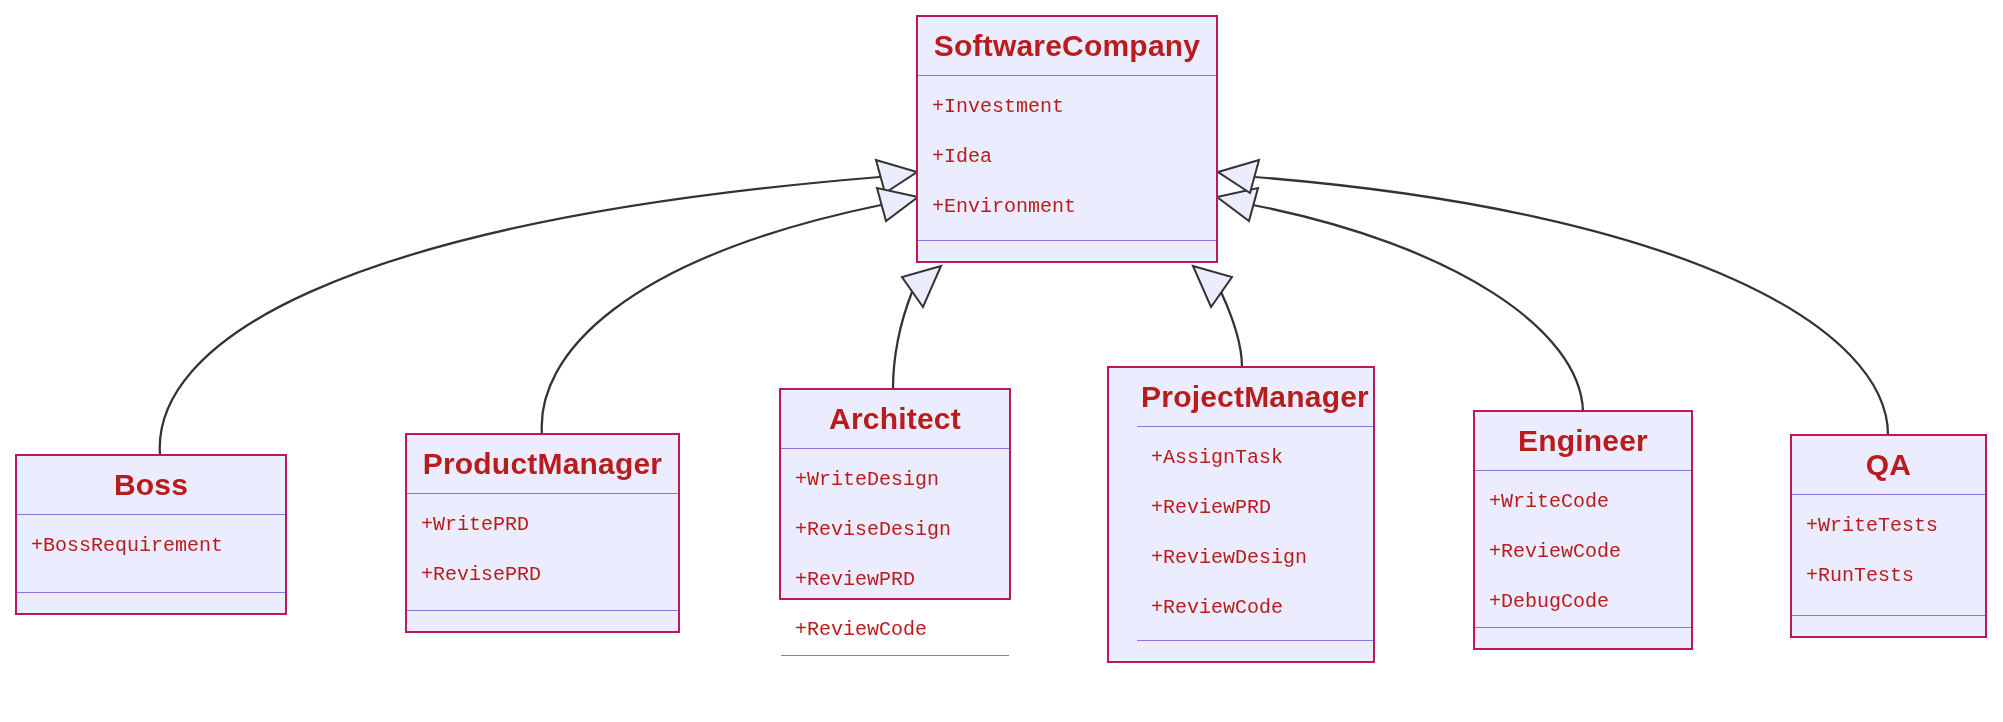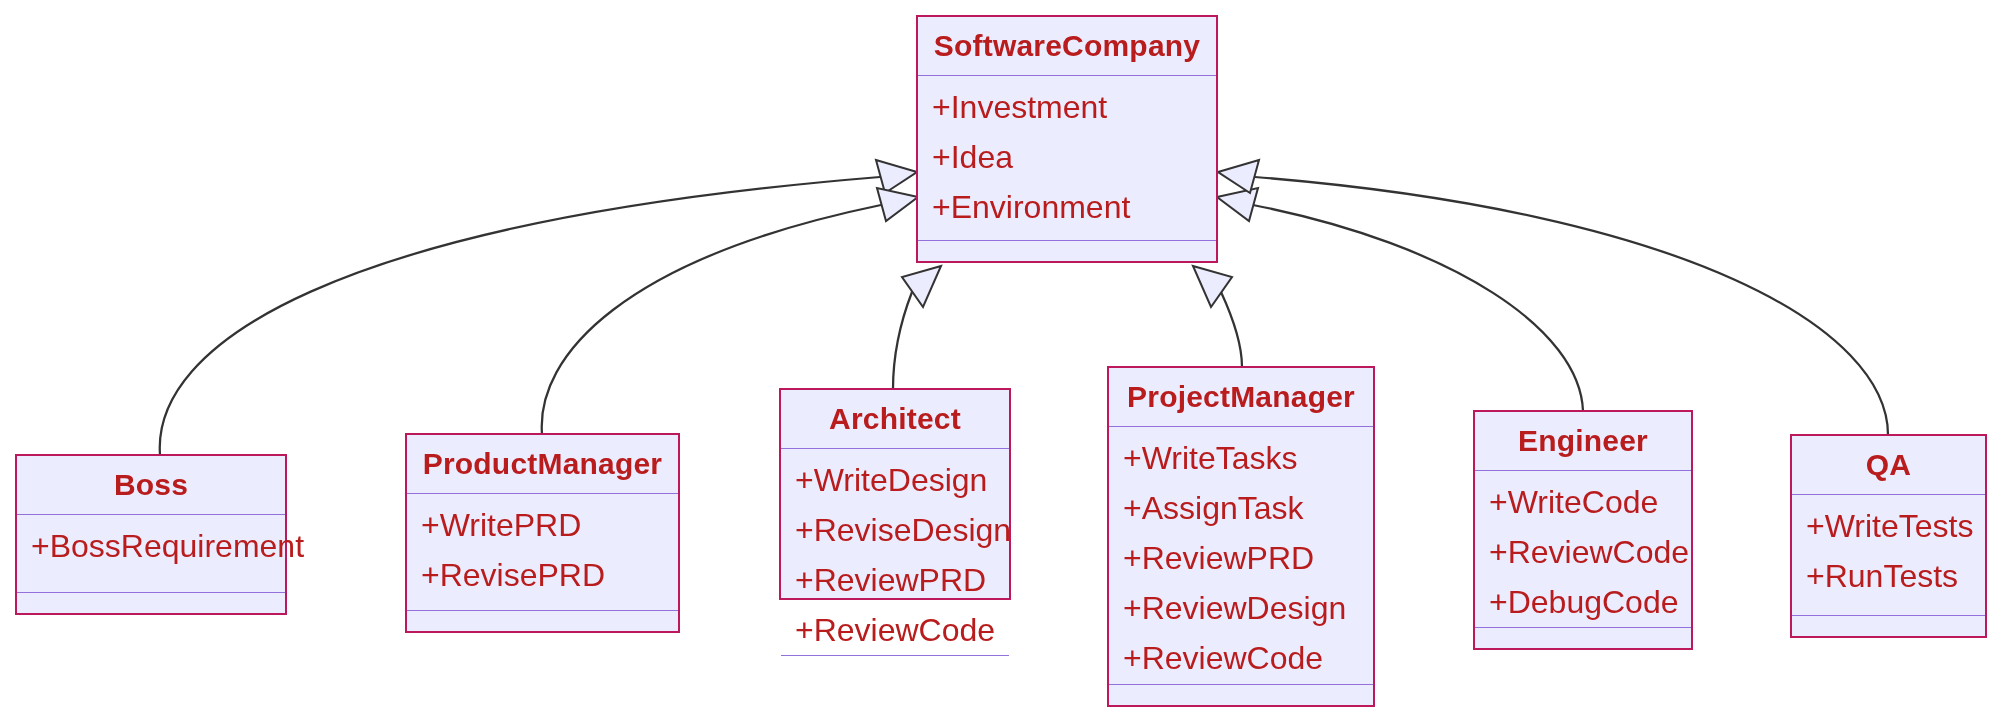--- a/index.html
+++ b/index.html
@@ -31,35 +31,36 @@
     align-items: center;
     justify-content: center;
     font-weight: bold;
     font-size: 30px;
     border-bottom: 1.5px solid #9370DB;
     letter-spacing: 0.2px;
   }
   .cls-attrs {
     flex: 1 1 auto;
     padding: 6px 14px 0 14px;
-    font-size: 32px;
+    font-size: 20px;
+    font-family: Liberation Mono, monospace;
   }
   .attr { line-height: 50px; white-space: nowrap; }
   .cls-methods {
     flex: 0 0 auto;
     height: 20px;
     border-top: 1.5px solid #9370DB;
   }
 
   
   #cls-softwarecompany { left: 916px; top: 15px;  width: 302px; height: 248px; }
   #cls-boss            { left: 15px;  top: 454px; width: 272px; height: 161px; }
   #cls-productmanager  { left: 405px; top: 433px; width: 275px; height: 200px; }
   #cls-architect       { left: 779px; top: 388px; width: 232px; height: 212px; }
-  #cls-projectmanager  { left: 1107px; top: 366px; width: 268px; height: 341px; }
+  #cls-projectmanager  { left: 1107px; top: 366px; width: 268px; height: 297px; padding-left: 28px; }
   #cls-engineer        { left: 1473px; top: 410px; width: 220px; height: 240px; }
   #cls-qa              { left: 1790px; top: 434px; width: 197px; height: 204px; }
 </style>
 </head>
 <body>
 
 <div id="diagram-canvas">
 
   <svg id="edge-layer" viewBox="0 0 2003 722" xmlns="http://www.w3.org/2000/svg">
     <g>
@@ -122,21 +123,20 @@
       <div class="attr">+ReviseDesign</div>
       <div class="attr">+ReviewPRD</div>
       <div class="attr">+ReviewCode</div>
     </div>
     <div class="cls-methods"></div>
   </div>
 
   <div class="class-box" id="cls-projectmanager">
     <div class="cls-title">ProjectManager</div>
     <div class="cls-attrs">
-      <div class="attr">+WriteTasks</div>
       <div class="attr">+AssignTask</div>
       <div class="attr">+ReviewPRD</div>
       <div class="attr">+ReviewDesign</div>
       <div class="attr">+ReviewCode</div>
     </div>
     <div class="cls-methods"></div>
   </div>
 
   <div class="class-box" id="cls-engineer">
     <div class="cls-title">Engineer</div>

